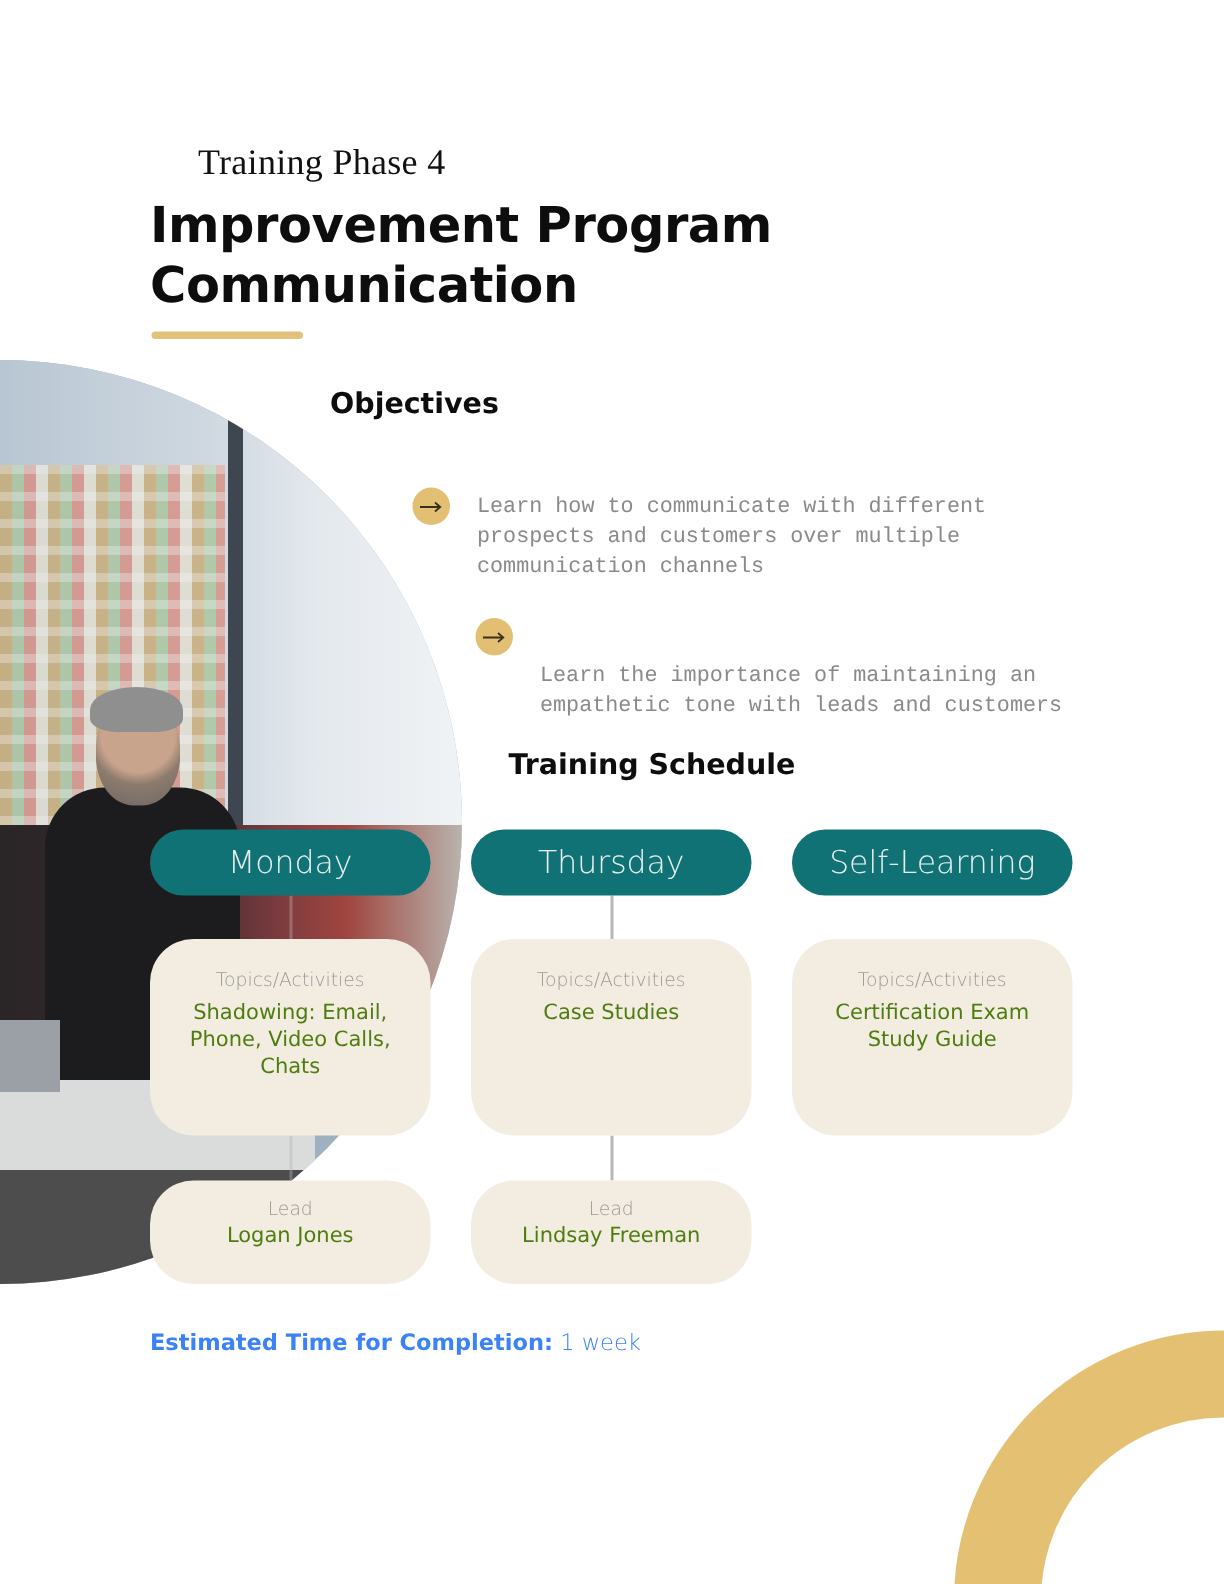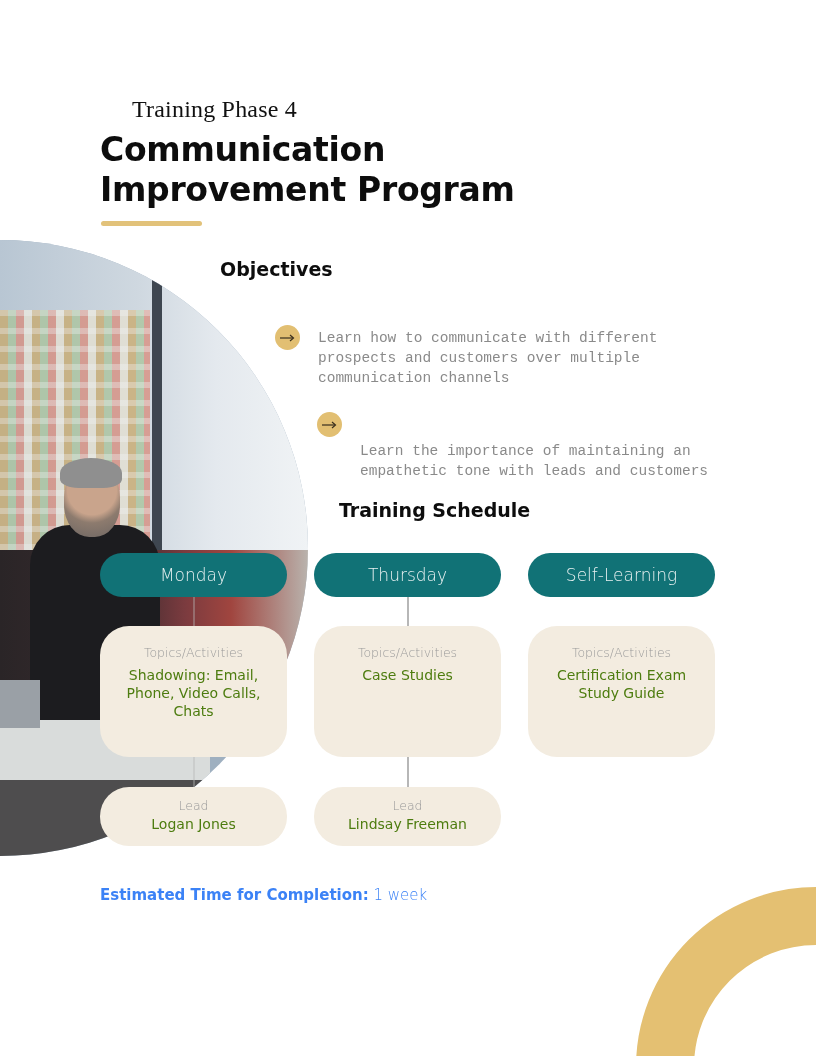--- a/index.html
+++ b/index.html
@@ -74,29 +74,29 @@
   .t1 { left: 318px; top: 328px; width: 370px; }
   .b2 { left: 317px; top: 412px; }
   .t2 { left: 360px; top: 415px; width: 350px; margin-top: 26px; }
 
   .sched-h { left: 339px; top: 499px; }
 
   
   .pill {
     height: 44px; border-radius: 22px; background: #117276; color: #e8f1f1;
     display: flex; align-items: center; justify-content: center;
-    font-family: "DejaVu Sans", sans-serif; font-size: 17px; font-weight: 300;
+    font-family: "DejaVu Sans", sans-serif; font-size: 21px; font-weight: 300;
     width: 187px; top: 553px;
   }
   .card {
     background: #f3ece0; border-radius: 29px; width: 187px; text-align: center;
     font-family: "DejaVu Sans", sans-serif;
   }
   .topics { top: 626px; height: 131px; }
-  .lead { top: 787px; height: 59px; }
+  .lead { top: 787px; height: 69px; }
   .card-label { color: #9a9a9a; font-size: 12.5px; font-weight: 300; }
   .card-value { color: #4d7c0f; font-size: 14px; line-height: 18px; }
   .topics .card-label { margin-top: 19px; }
   .topics .card-value { margin-top: 6px; padding: 0 14px; }
   .lead .card-label { margin-top: 11px; }
   .lead .card-value { margin-top: 2px; }
 
   .col1 { left: 100px; }
   .col2 { left: 314px; }
   .col3 { left: 528px; }
@@ -131,22 +131,22 @@
   <div class="layer person-body"></div>
   <div class="layer person-head"></div>
   <div class="layer person-hair"></div>
   <div class="layer table"></div>
   <div class="layer laptop"></div>
   <div class="layer floor"></div>
 </div>
 
 <div class="abs subtitle">Training Phase 4</div>
 <div class="abs title">
+  <div>Improvement Program</div>
   <div>Communication</div>
-  <div>Improvement Program</div>
 </div>
 <div class="abs title-underline"></div>
 
 <div class="abs section-h obj-h">Objectives</div>
 
 <div class="abs bullet b1">
   <svg viewBox="0 0 15 8">
       <line x1="0" y1="4" x2="13" y2="4" stroke="#3a2f1e" stroke-width="1.2"></line>
       <polyline points="10,1 13.5,4 10,7" fill="none" stroke="#3a2f1e" stroke-width="1.2"></polyline>
     </svg>

